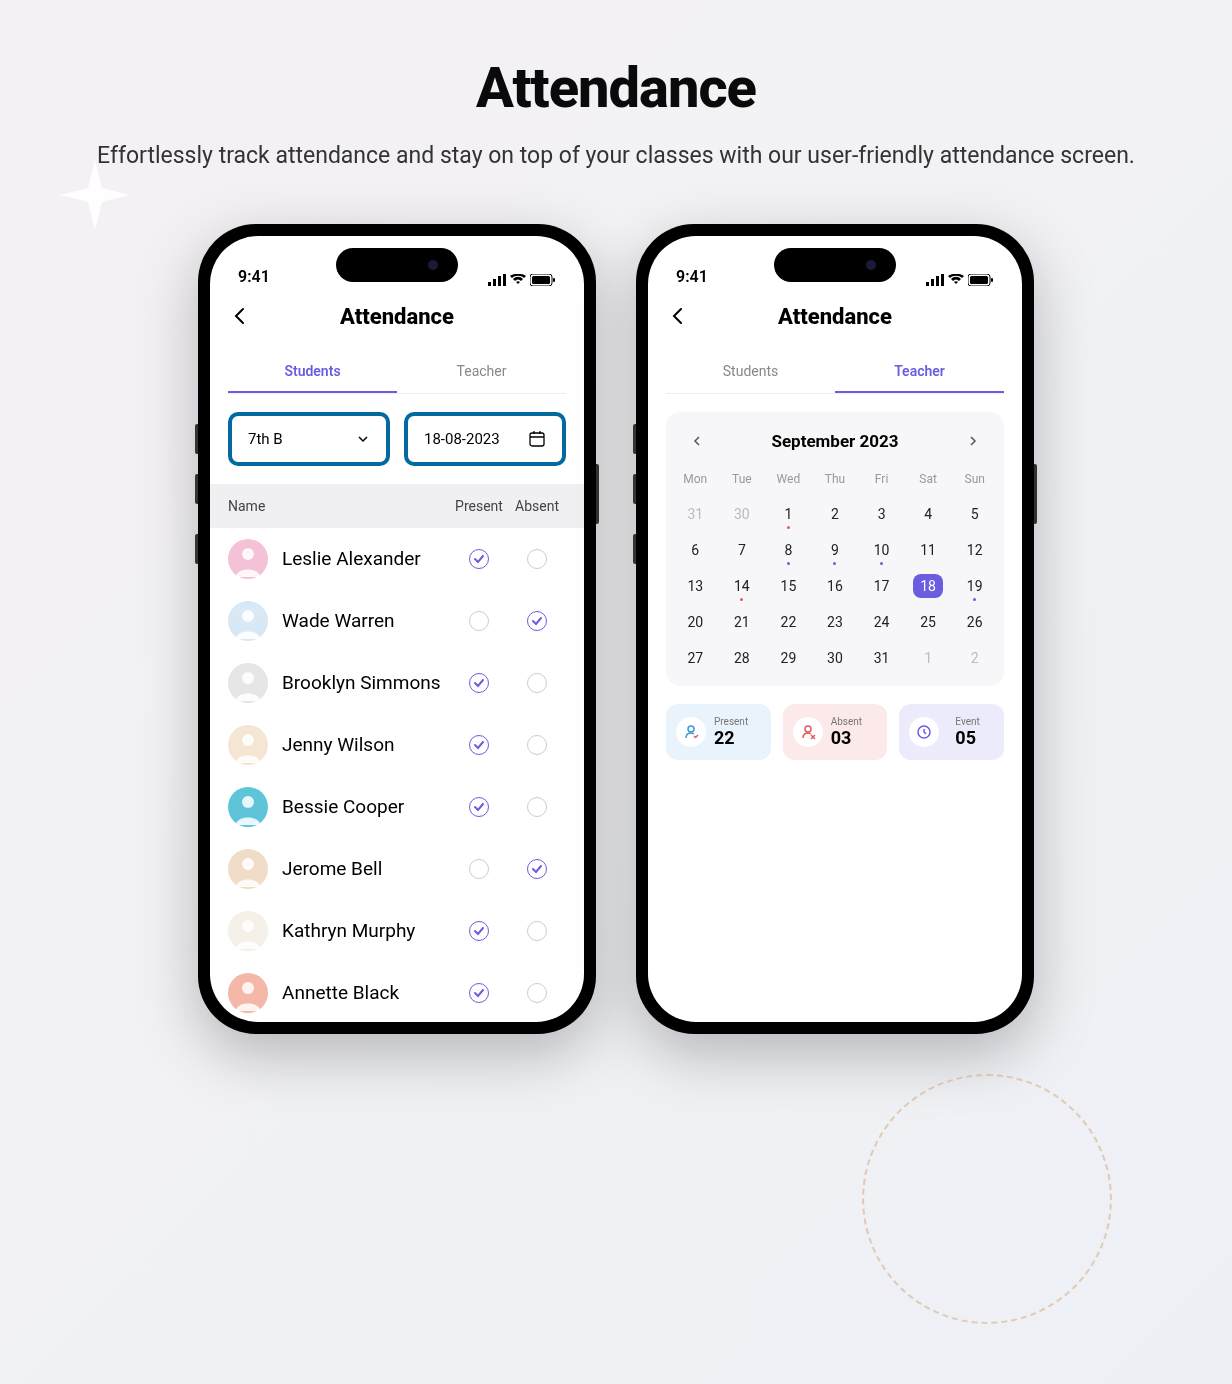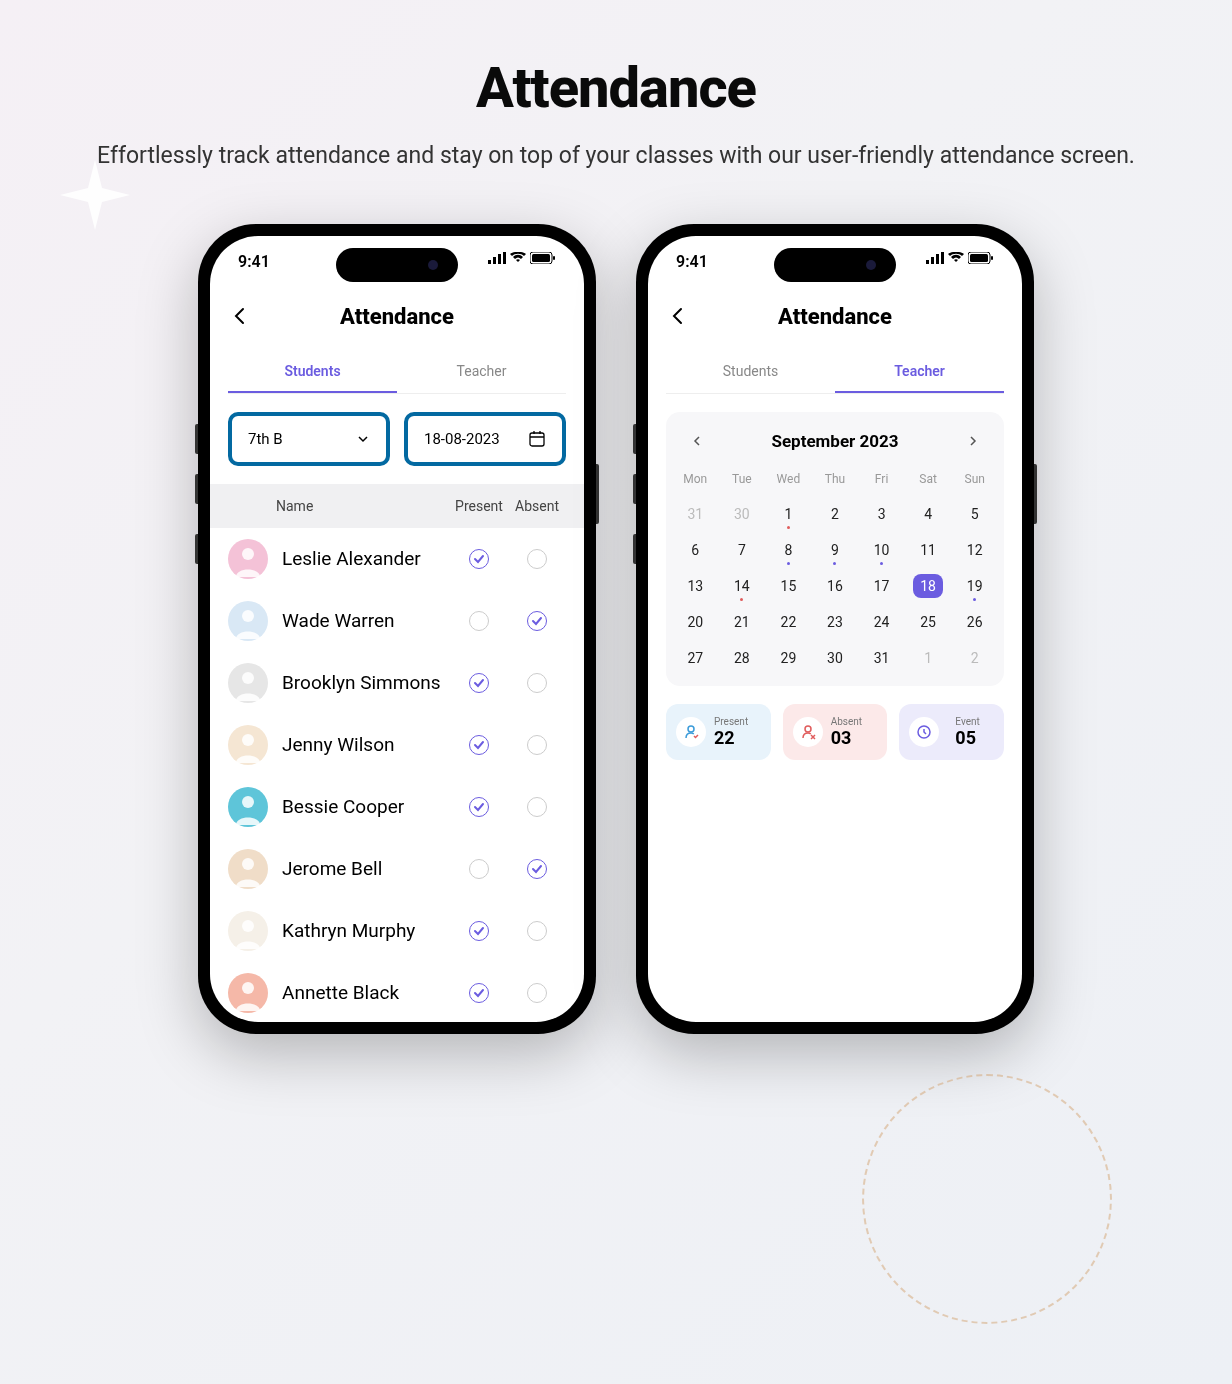--- a/index.html
+++ b/index.html
@@ -15,37 +15,37 @@
 .phones { display:flex; justify-content:center; gap:40px; margin-top:50px; }
 
 .phone { width:398px; height:810px; background:#000; border-radius:58px; padding:12px; position:relative; box-shadow:0 20px 60px rgba(0,0,0,.25); }
 .phone::before { content:""; position:absolute; left:-3px; top:200px; width:3px; height:30px; background:#333; border-radius:2px 0 0 2px; box-shadow:0 50px 0 #333, 0 110px 0 #333; }
 .phone::after { content:""; position:absolute; right:-3px; top:240px; width:3px; height:60px; background:#333; border-radius:0 2px 2px 0; }
 .screen { width:100%; height:100%; background:#fff; border-radius:48px; overflow:hidden; position:relative; }
 
 .notch { position:absolute; top:12px; left:50%; transform:translateX(-50%); width:122px; height:34px; background:#000; border-radius:20px; z-index:10; }
 .notch::after { content:""; position:absolute; right:20px; top:50%; transform:translateY(-50%); width:10px; height:10px; background:#1a1a3a; border-radius:50%; }
 
-.statusbar { display:flex; justify-content:space-between; align-items:flex-start; padding:16px 28px 0; height:50px; font-size:16px; font-weight:600;gap:20px; }
+.statusbar { display:flex; justify-content:space-between; align-items:flex-end; padding:16px 28px 0; height:50px; font-size:16px; font-weight:600;gap:20px; }
 .status-icons { display:flex; gap:4px; align-items:center; }
 .status-icons svg { height:12px; }
 
 .navbar { display:flex; align-items:center; justify-content:center; position:relative; padding:18px 0 14px; }
 .navbar .back { position:absolute; left:20px; width:20px; height:20px; cursor:pointer; }
 .navbar h2 { font-size:22px; font-weight:800; }
 
 .tabs { display:flex; border-bottom:1px solid #eee; margin:8px 18px 0; }
 .tab { flex:1; text-align:center; padding:12px 0; font-size:14px; color:#888; cursor:pointer; }
 .tab.active { color:#6b5ce0; font-weight:600; border-bottom:2px solid #6b5ce0; }
 
 .filters { display:flex; gap:14px; padding:18px; }
 .select, .datepick { flex:1; border:4px solid #0369a1; border-radius:10px; padding:14px 16px; display:flex; justify-content:space-between; align-items:center; font-size:15px; cursor:pointer; background:#fff; }
 
 .thead { display:flex; background:#f0f0f2; padding:14px 18px; font-size:14px; color:#444; }
-.thead .col-name { flex:1;margin-left:48px; }
+.thead .col-name { flex:1; }
 .thead .col-p, .thead .col-a { width:58px; text-align:center; }
 
 .rows { }
 .row { display:flex; align-items:center; padding:11px 18px; }
 .avatar { width:40px; height:40px; border-radius:50%; margin-right:14px; flex-shrink:0; display:flex; align-items:center; justify-content:center; }
 .avatar svg { width:100%; height:100%; }
 .row .nm { flex:1; font-size:19px; }
 .radio { width:58px; display:flex; justify-content:center; }
 .radio-circle { width:20px; height:20px; border:1.5px solid #ccc; border-radius:50%; cursor:pointer; display:flex; align-items:center; justify-content:center; }
 .radio-circle.checked { border-color:#6b5ce0; }

